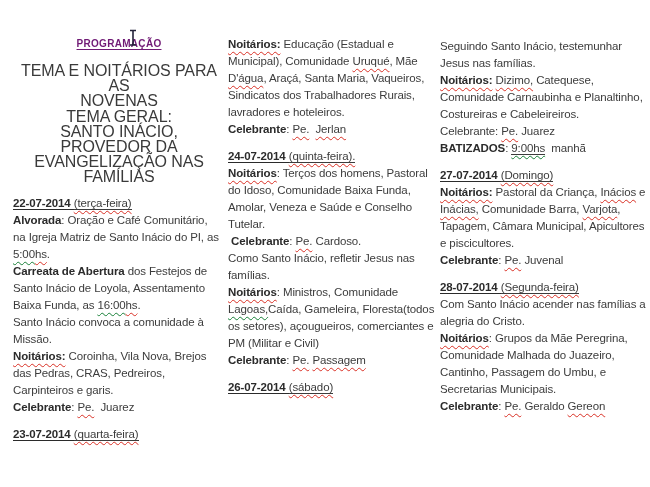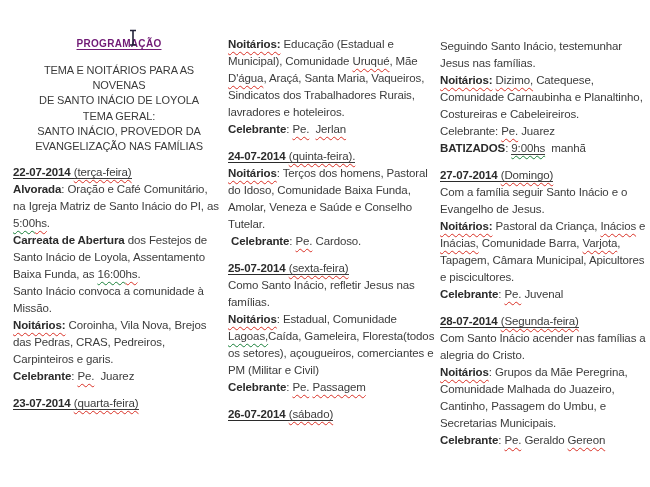--- a/index.html
+++ b/index.html
@@ -17,21 +17,21 @@
 
   .doc-title-wrap { text-align:center; position:relative; margin-bottom:12px; }
   .doc-title {
     font-weight:700; font-size:10px; color:#701a75;
     text-decoration:underline; text-underline-offset:2px;
     letter-spacing:.3px; position:relative;
   }
   .ibeam { position:absolute; left:calc(50% + 8px); top:-4px; }
 
   .subtitle {
-    text-align:center; font-size:11px; line-height:15.2px;
+    text-align:center; font-size:16px; line-height:15.2px;
     color:#3a3a3a; margin-bottom:10px; letter-spacing:-.1px;
   }
 
   .blocks { font-size:11.5px; line-height:17px; letter-spacing:-.12px; }
   .block  { white-space:pre; margin:0; }
   .block.gap { margin-top:10px; }
   .b  { font-weight:700; color:#2b2b2b; }
   .u  { border-bottom:1px solid currentColor; }
   .sq-red   { text-decoration-line:underline; text-decoration-style:wavy;
               text-decoration-color:#d93025; text-decoration-thickness:1px;
@@ -48,21 +48,20 @@
   <div class="col" id="col-left">
     <div class="doc-title-wrap">
       <span class="doc-title">PROGRAMAÇÃO</span>
       <svg class="ibeam" width="12" height="18" viewBox="0 0 12 18">
         <path d="M3 1.5 H9 M6 1.5 V16 M3 16 H9" stroke="#23233a" stroke-width="1.6" fill="none"></path>
       </svg>
     </div>
     <div class="subtitle">
       <div>TEMA E NOITÁRIOS PARA AS</div>
       <div>NOVENAS</div>
-      <div>DE SANTO INÁCIO DE LOYOLA</div>
       <div>TEMA GERAL:</div>
       <div>SANTO INÁCIO, PROVEDOR DA</div>
       <div>EVANGELIZAÇÃO NAS FAMÍLIAS</div>
     </div>
     <div class="blocks">
         <div class="block"><span class="b u">22-07-2014 </span><span class="u sq-red">(terça-feira)</span></div>
         <div class="block"><span class="b">Alvorada</span><span>: Oração e Café Comunitário,
 na Igreja Matriz de Santo Inácio do PI, as
 </span><span class="sq-green">5:00</span><span class="sq-red">hs</span><span>.
 </span><span class="b">Carreata de Abertura</span><span> dos Festejos de
@@ -85,45 +84,42 @@
 </span><span class="sq-red">D'água</span><span>, Araçá, Santa Maria, Vaqueiros,
 Sindicatos dos Trabalhadores Rurais,
 lavradores e hoteleiros.
 </span><span class="b">Celebrante</span><span>: </span><span class="sq-red">Pe.</span><span>  </span><span class="sq-red">Jerlan</span></div>
         <div class="block gap"><span class="b u">24-07-2014 </span><span class="u sq-red">(quinta-feira).</span></div>
         <div class="block"><span class="b sq-red">Noitários</span><span>: Terços dos homens, Pastoral
 do Idoso, Comunidade Baixa Funda,
 Amolar, Veneza e Saúde e Conselho
 Tutelar.
  </span><span class="b">Celebrante</span><span>: </span><span class="sq-red">Pe.</span><span> Cardoso.</span></div>
-        <div class="block gap"><span class="b u">25-07-2014 </span><span class="u sq-red">(sexta-feira)</span></div>
         <div class="block"><span>Como Santo Inácio, refletir Jesus nas
 famílias.
-</span><span class="b sq-red">Noitários</span><span>: Estadual, Comunidade
+</span><span class="b sq-red">Noitários</span><span>: Ministros, Comunidade
 </span><span class="sq-green">Lagoas,</span><span>Caída, Gameleira, Floresta(todos
 os setores), açougueiros, comerciantes e
 PM (Militar e Civil)
 </span><span class="b">Celebrante</span><span>: </span><span class="sq-red">Pe.</span><span> </span><span class="sq-red">Passagem</span></div>
         <div class="block gap"><span class="b u">26-07-2014 </span><span class="u sq-red">(sábado)</span></div>
       </div>
   </div>
 
   <div class="col" id="col-right">
     <div class="blocks">
         <div class="block"><span>Seguindo Santo Inácio, testemunhar
 Jesus nas famílias.
 </span><span class="b sq-red">Noitários:</span><span> </span><span class="sq-red">Dizimo,</span><span> Catequese,
 Comunidade Carnaubinha e Planaltinho,
 Costureiras e Cabeleireiros.
 Celebrante: </span><span class="sq-red">Pe.</span><span> Juarez
 </span><span class="b">BATIZADOS</span><span>: </span><span class="u sq-green">9:00hs</span><span>  manhã</span></div>
         <div class="block gap"><span class="b u">27-07-2014 </span><span class="u sq-red">(Domingo)</span></div>
-        <div class="block"><span>Com a família seguir Santo Inácio e o
-Evangelho de Jesus.
-</span><span class="b sq-red">Noitários:</span><span> Pastoral da Criança, </span><span class="sq-red">Inácios</span><span> e
+        <div class="block"><span class="b sq-red">Noitários:</span><span> Pastoral da Criança, </span><span class="sq-red">Inácios</span><span> e
 </span><span class="sq-red">Inácias,</span><span> Comunidade Barra, </span><span class="sq-red">Varjota</span><span>,
 Tapagem, Câmara Municipal, Apicultores
 e piscicultores.
 </span><span class="b">Celebrante</span><span>: </span><span class="sq-red">Pe.</span><span> Juvenal</span></div>
         <div class="block gap"><span class="b u">28-07-2014 </span><span class="u sq-red">(Segunda-feira)</span></div>
         <div class="block"><span>Com Santo Inácio acender nas famílias a
 alegria do Cristo.
 </span><span class="b sq-red">Noitários</span><span>: Grupos da Mãe Peregrina,
 Comunidade Malhada do Juazeiro,
 Cantinho, Passagem do Umbu, e

